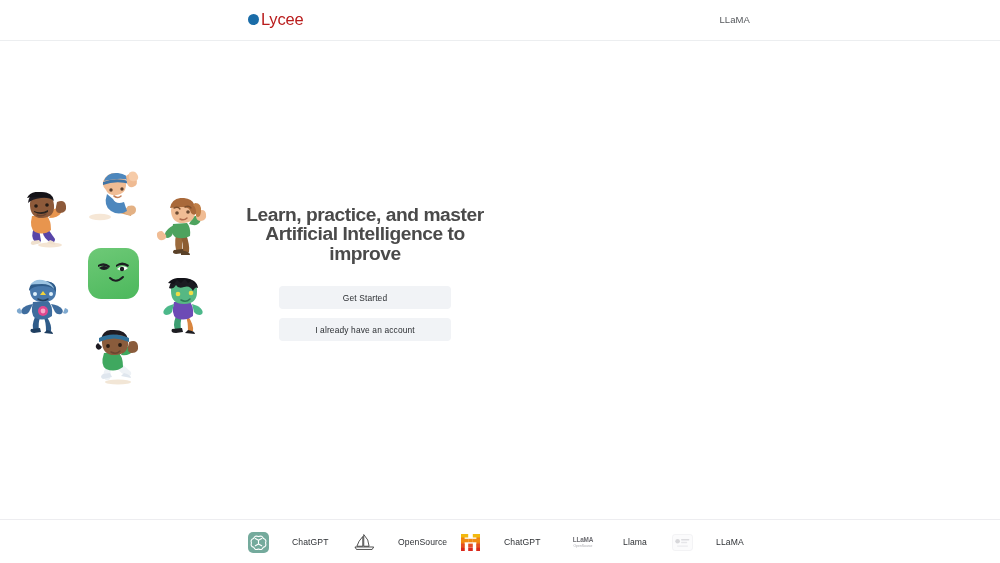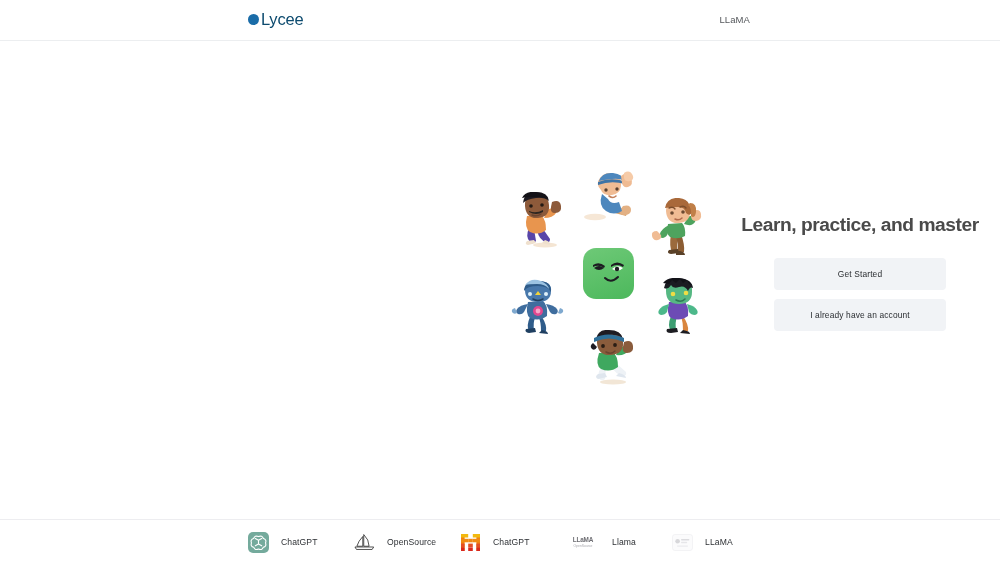--- a/index.html
+++ b/index.html
@@ -44,21 +44,21 @@
     width: 11px;
     height: 11px;
     border-radius: 50%;
     background: #1a6ca8;
     display: block;
     flex: 0 0 11px;
   }
   .brand-name {
     font-size: 16.5px;
     line-height: 17px;
-    color: #0c4a6e;
+    color: #b91c1c;
     font-weight: 400;
     letter-spacing: -0.2px;
   }
   .login-link {
     position: absolute;
     right: 250px;
     top: 14px;
     font-size: 9.5px;
     color: #55585c;
     text-decoration: none;
@@ -71,21 +71,21 @@
     position: relative;
   }
   .hero {
     position: absolute;
     left: 0;
     top: 0;
     width: 1000px;
     height: 478px;
     display: flex;
     align-items: center;
-    justify-content: flex-end;
+    justify-content: flex-start;
     gap: 0px;
   }
   .hero-row {
     display: flex;
     align-items: center;
     width: 505px;
   }
 
   
   .cluster {
@@ -131,21 +131,21 @@
     line-height: 19.5px;
     font-weight: bold;
     color: #4a4a4a;
     letter-spacing: -0.45px;
     margin-bottom: 23px;
   }
   .headline span { display: block; }
   .cta {
     display: block;
     width: 172px;
-    height: 32px;
+    height: 23px;
     margin: 0 auto 9px auto;
     background: #f1f3f6;
     border: none;
     border-radius: 4px;
     font-family: "Liberation Sans", sans-serif;
     font-size: 8.4px;
     color: #2a2d31;
     cursor: pointer;
     letter-spacing: 0.15px;
   }
@@ -163,21 +163,21 @@
     left: 248px;
     top: 0;
     height: 44px;
     width: 504px;
     display: flex;
     align-items: center;
   }
   .logo-item {
     display: flex;
     align-items: center;
-    gap: 12px;
+    gap: 23px;
     flex: 0 0 106px;
     text-decoration: none;
     text-align: center;
   }
   .logo-item.last { flex: 0 0 auto; }
   .logo-mark {
     width: 21px;
     height: 21px;
     flex: 0 0 21px;
     display: flex;
@@ -345,20 +345,21 @@
               <path d="M28 17 q6 -5 13 0 l-1 2 q-6 -4 -12 0 z" fill="#1d1d22"></path>
               <path d="M22 30 q6 6 13 -1" stroke="#1d1d22" stroke-width="2" fill="none" stroke-linecap="round"></path>
             </svg>
           </div>
 
         </div>
 
         <div class="copy">
           <h1 class="headline">
             <span>Learn, practice, and master</span>
+            <span>Artificial Intelligence to improve</span>
           </h1>
           <button class="cta">Get Started</button>
           <button class="cta secondary">I already have an account</button>
         </div>
 
       </div>
     </div>
   </main>
 
   <footer class="footer">

